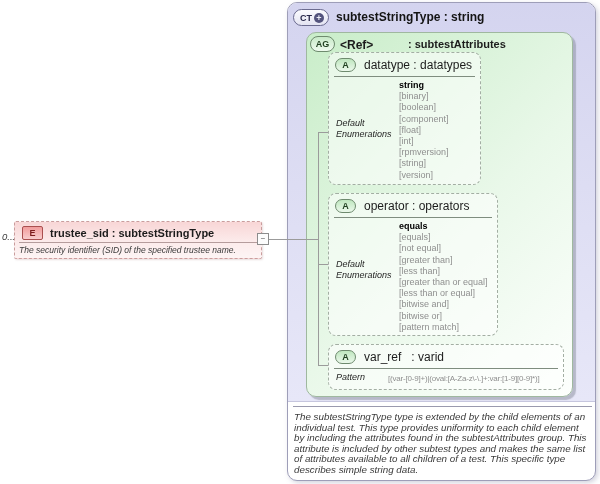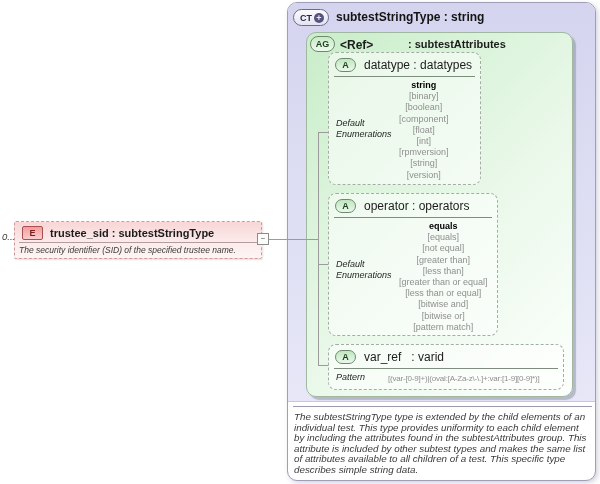--- a/index.html
+++ b/index.html
@@ -96,21 +96,21 @@
     background:rgba(255,255,255,.55);
   }
   .attr-datatype { left:328px; top:52px;  width:153px; height:133px; }
   .attr-operator { left:328px; top:193px; width:170px; height:143px; }
   .attr-varref   { left:328px; top:344px; width:236px; height:46px;  }
   .attr-title-row { display:flex; align-items:center; gap:8px; padding:5px 6px 2px 6px; }
   .attr-title { font-size:12px; font-weight:normal; color:#1c1c1c; white-space:pre; }
   .attr-sep { border-top:1px solid #7f8d7f; margin:2px 5px 0 5px; }
   .attr-facets { display:flex; padding:3px 4px 0 7px; font-size:9px; line-height:11.2px; }
   .facet-labels { width:63px; flex:none; font-style:italic; color:#1f1f1f;margin-top:38px; }
-  .facet-values { color:#8f8f8f;text-align:center; }
+  .facet-values { color:#8f8f8f; }
   .facet-default { font-weight:bold; color:#000000; }
   .pattern-label { width:52px; flex:none; font-style:italic; color:#1f1f1f; font-size:9px; }
   .pattern-value { color:#8f8f8f; font-size:8px; letter-spacing:-0.2px; white-space:nowrap; padding-top:1px; }
 
   
   .toggle {
     left:257px; top:233px; width:12px; height:12px; z-index:7;
     border:1px solid #8c8c8c; background:#fcfcfc;
     display:flex; align-items:center; justify-content:center;
     font-size:8px; line-height:8px; color:#555; cursor:pointer;

